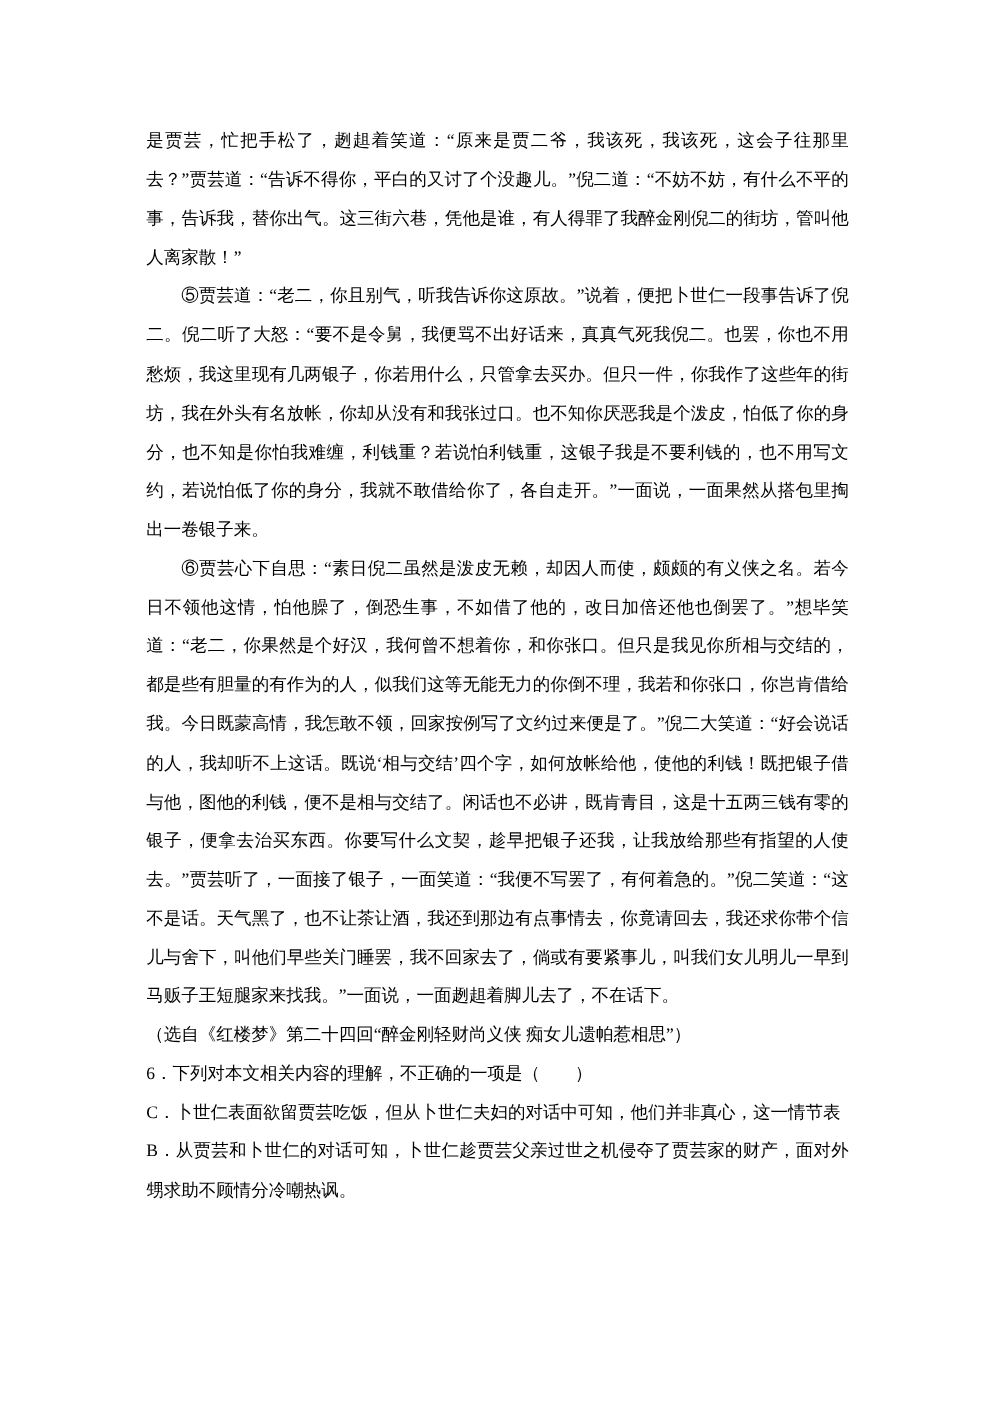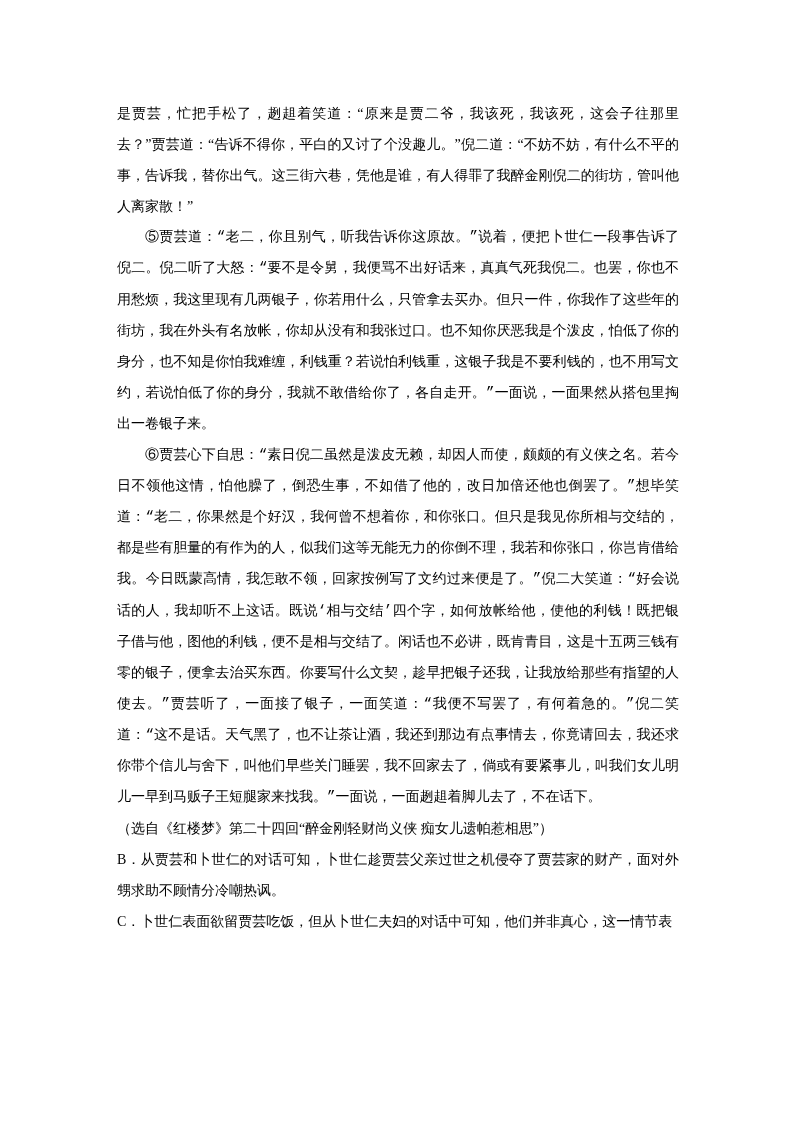--- a/index.html
+++ b/index.html
@@ -26,31 +26,31 @@
     line-height: 31.1px;
     text-align: justify;
   }
   .content p {
     margin: 0;
     padding: 0;
     word-break: break-all;
   }
   .indent {
     text-indent: 28px;
-    font-family: Liberation Mono, monospace;
   }
   .attribution {
     padding-right: 12px;
   }
 </style>
 </head>
 <body>
 
 <div class="page">
   <div class="content">
     <p class="body">是贾芸，忙把手松了，趔趄着笑道：“原来是贾二爷，我该死，我该死，这会子往那里去？”贾芸道：“告诉不得你，平白的又讨了个没趣儿。”倪二道：“不妨不妨，有什么不平的事，告诉我，替你出气。这三街六巷，凭他是谁，有人得罪了我醉金刚倪二的街坊，管叫他人离家散！”</p>
     <p class="body indent">⑤贾芸道：“老二，你且别气，听我告诉你这原故。”说着，便把卜世仁一段事告诉了倪二。倪二听了大怒：“要不是令舅，我便骂不出好话来，真真气死我倪二。也罢，你也不用愁烦，我这里现有几两银子，你若用什么，只管拿去买办。但只一件，你我作了这些年的街坊，我在外头有名放帐，你却从没有和我张过口。也不知你厌恶我是个泼皮，怕低了你的身分，也不知是你怕我难缠，利钱重？若说怕利钱重，这银子我是不要利钱的，也不用写文约，若说怕低了你的身分，我就不敢借给你了，各自走开。”一面说，一面果然从搭包里掏出一卷银子来。</p>
     <p class="body indent">⑥贾芸心下自思：“素日倪二虽然是泼皮无赖，却因人而使，颇颇的有义侠之名。若今日不领他这情，怕他臊了，倒恐生事，不如借了他的，改日加倍还他也倒罢了。”想毕笑道：“老二，你果然是个好汉，我何曾不想着你，和你张口。但只是我见你所相与交结的，都是些有胆量的有作为的人，似我们这等无能无力的你倒不理，我若和你张口，你岂肯借给我。今日既蒙高情，我怎敢不领，回家按例写了文约过来便是了。”倪二大笑道：“好会说话的人，我却听不上这话。既说‘相与交结’四个字，如何放帐给他，使他的利钱！既把银子借与他，图他的利钱，便不是相与交结了。闲话也不必讲，既肯青目，这是十五两三钱有零的银子，便拿去治买东西。你要写什么文契，趁早把银子还我，让我放给那些有指望的人使去。”贾芸听了，一面接了银子，一面笑道：“我便不写罢了，有何着急的。”倪二笑道：“这不是话。天气黑了，也不让茶让酒，我还到那边有点事情去，你竟请回去，我还求你带个信儿与舍下，叫他们早些关门睡罢，我不回家去了，倘或有要紧事儿，叫我们女儿明儿一早到马贩子王短腿家来找我。”一面说，一面趔趄着脚儿去了，不在话下。</p>
     <p class="attribution">（选自《红楼梦》第二十四回“醉金刚轻财尚义侠 痴女儿遗帕惹相思”）</p>
+    <p class="question-stem">6．下列对本文相关内容的理解，不正确的一项是（　　）</p>
+    <p class="option">C．卜世仁表面欲留贾芸吃饭，但从卜世仁夫妇的对话中可知，他们并非真心，这一情节表</p>
     <p class="option">B．从贾芸和卜世仁的对话可知，卜世仁趁贾芸父亲过世之机侵夺了贾芸家的财产，面对外甥求助不顾情分冷嘲热讽。</p>
-    <p class="option">C．卜世仁表面欲留贾芸吃饭，但从卜世仁夫妇的对话中可知，他们并非真心，这一情节表</p>
   </div>
 </div>
 
 </body></html>

